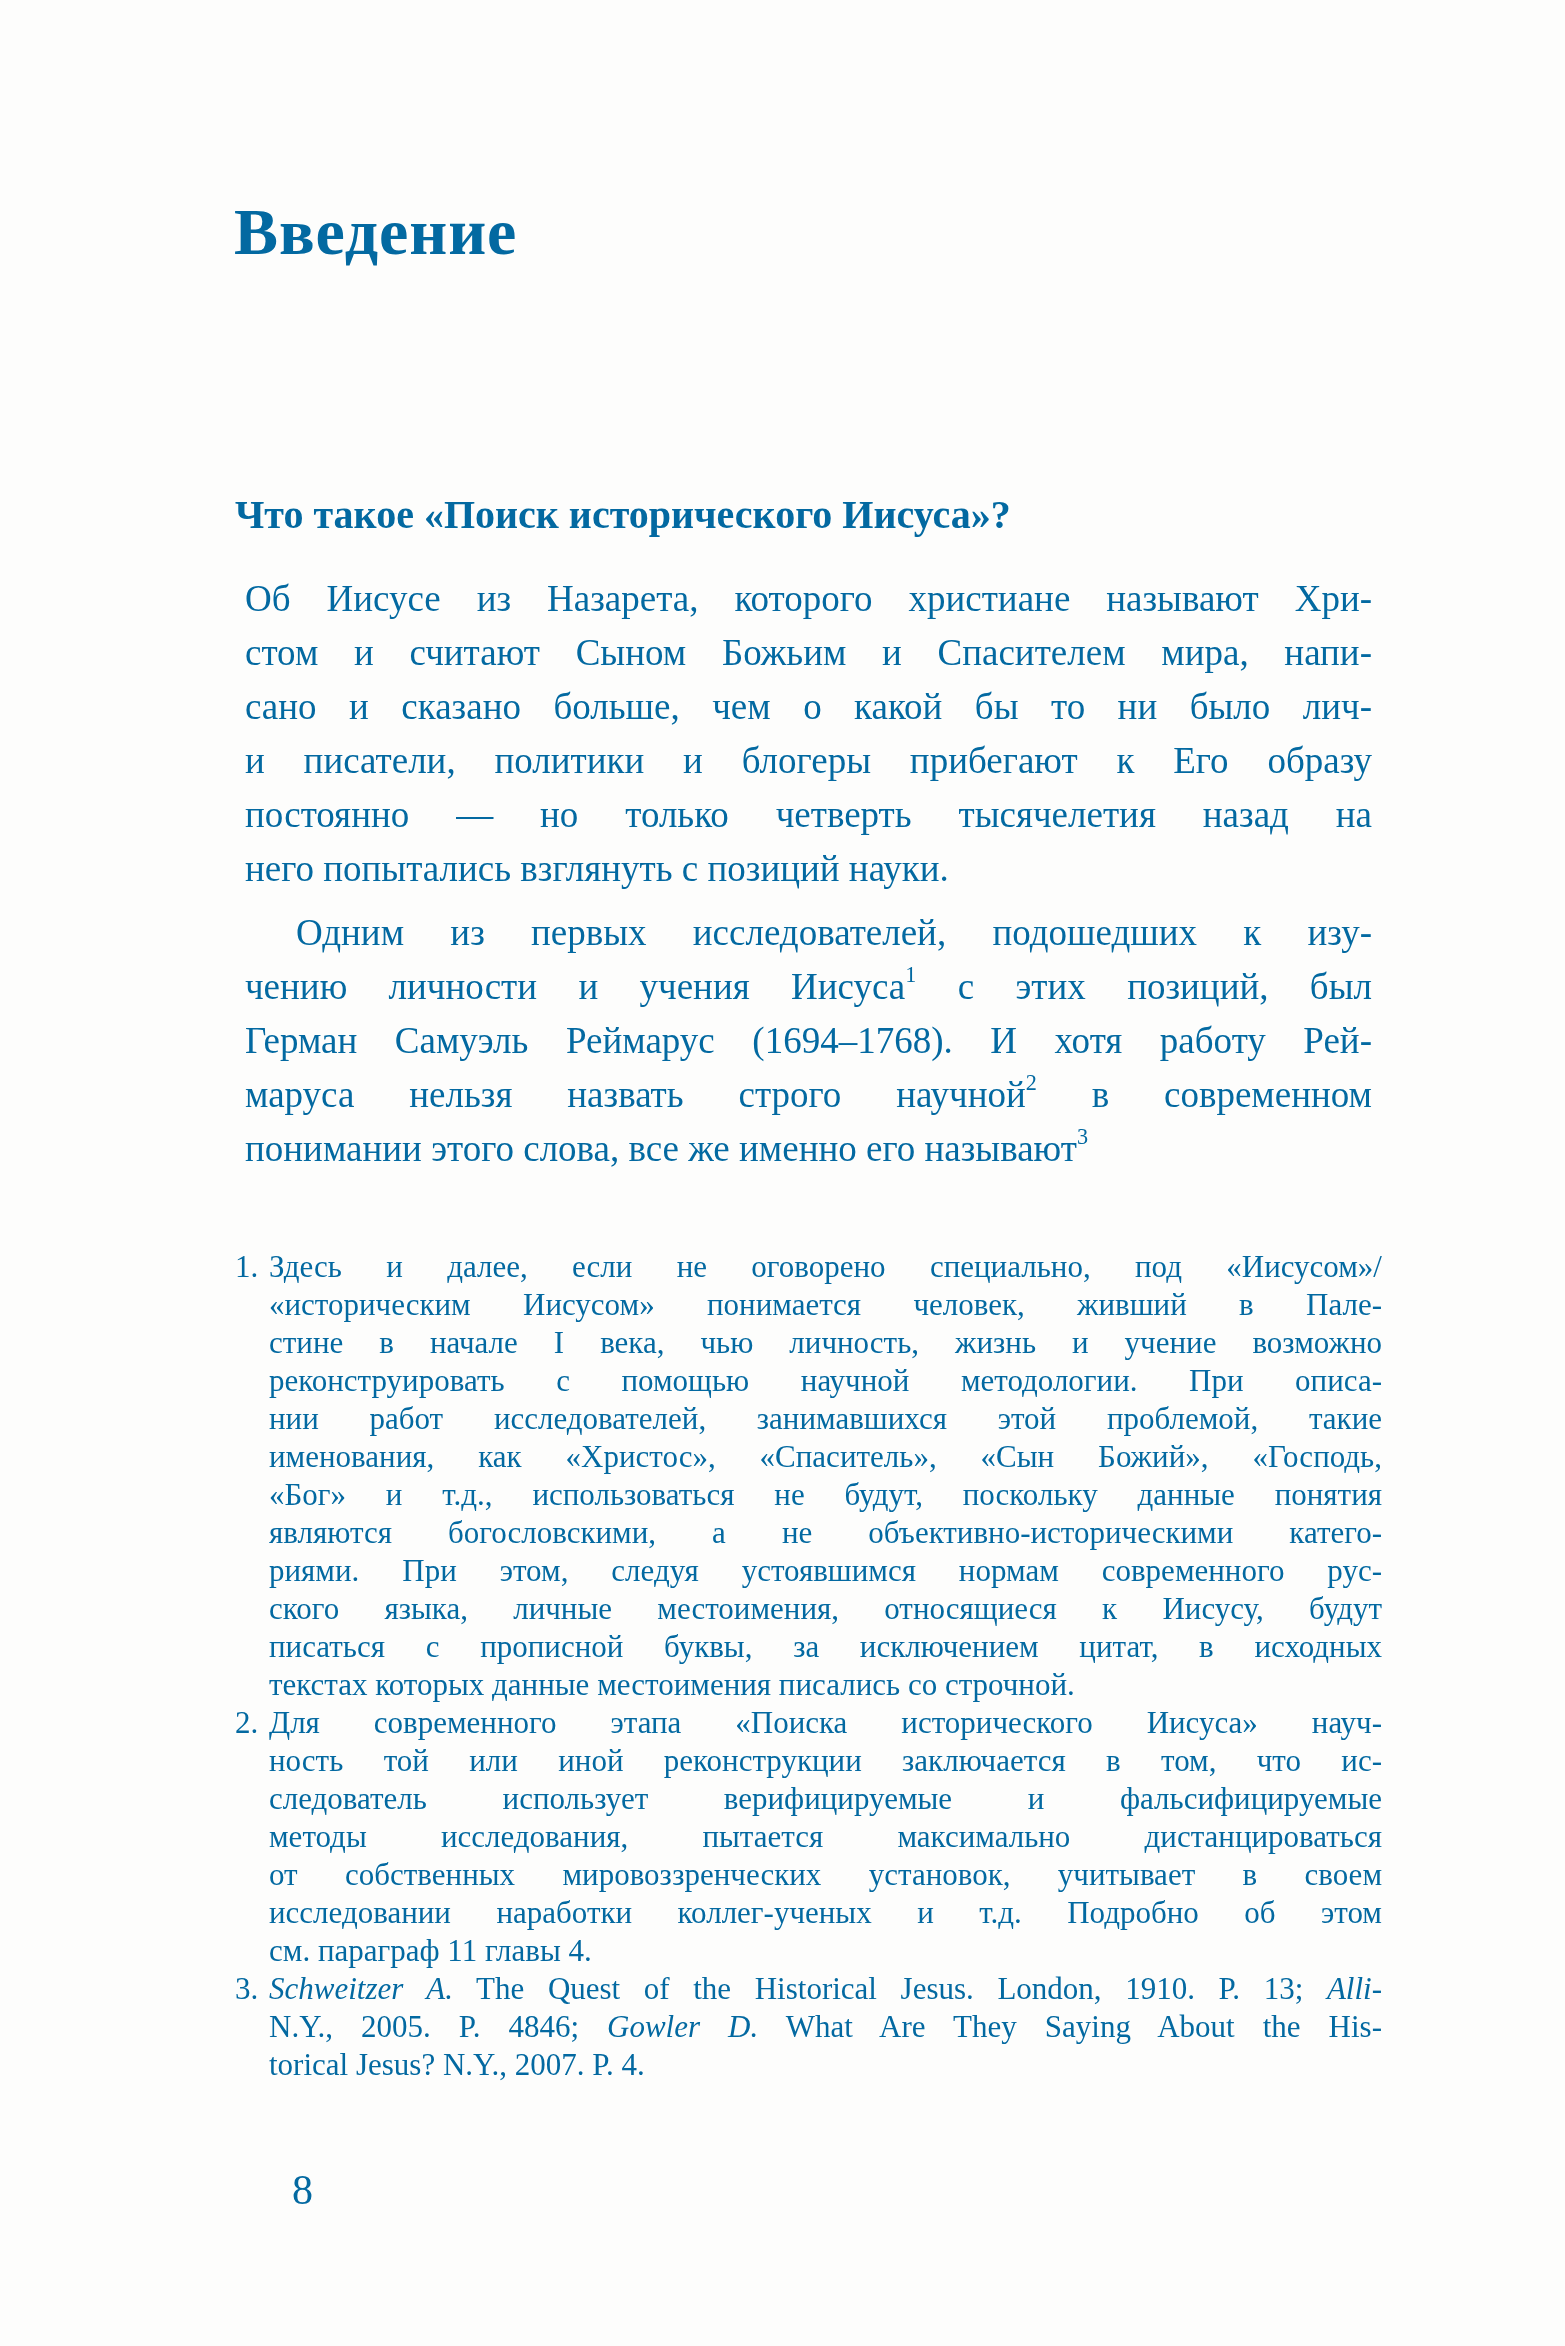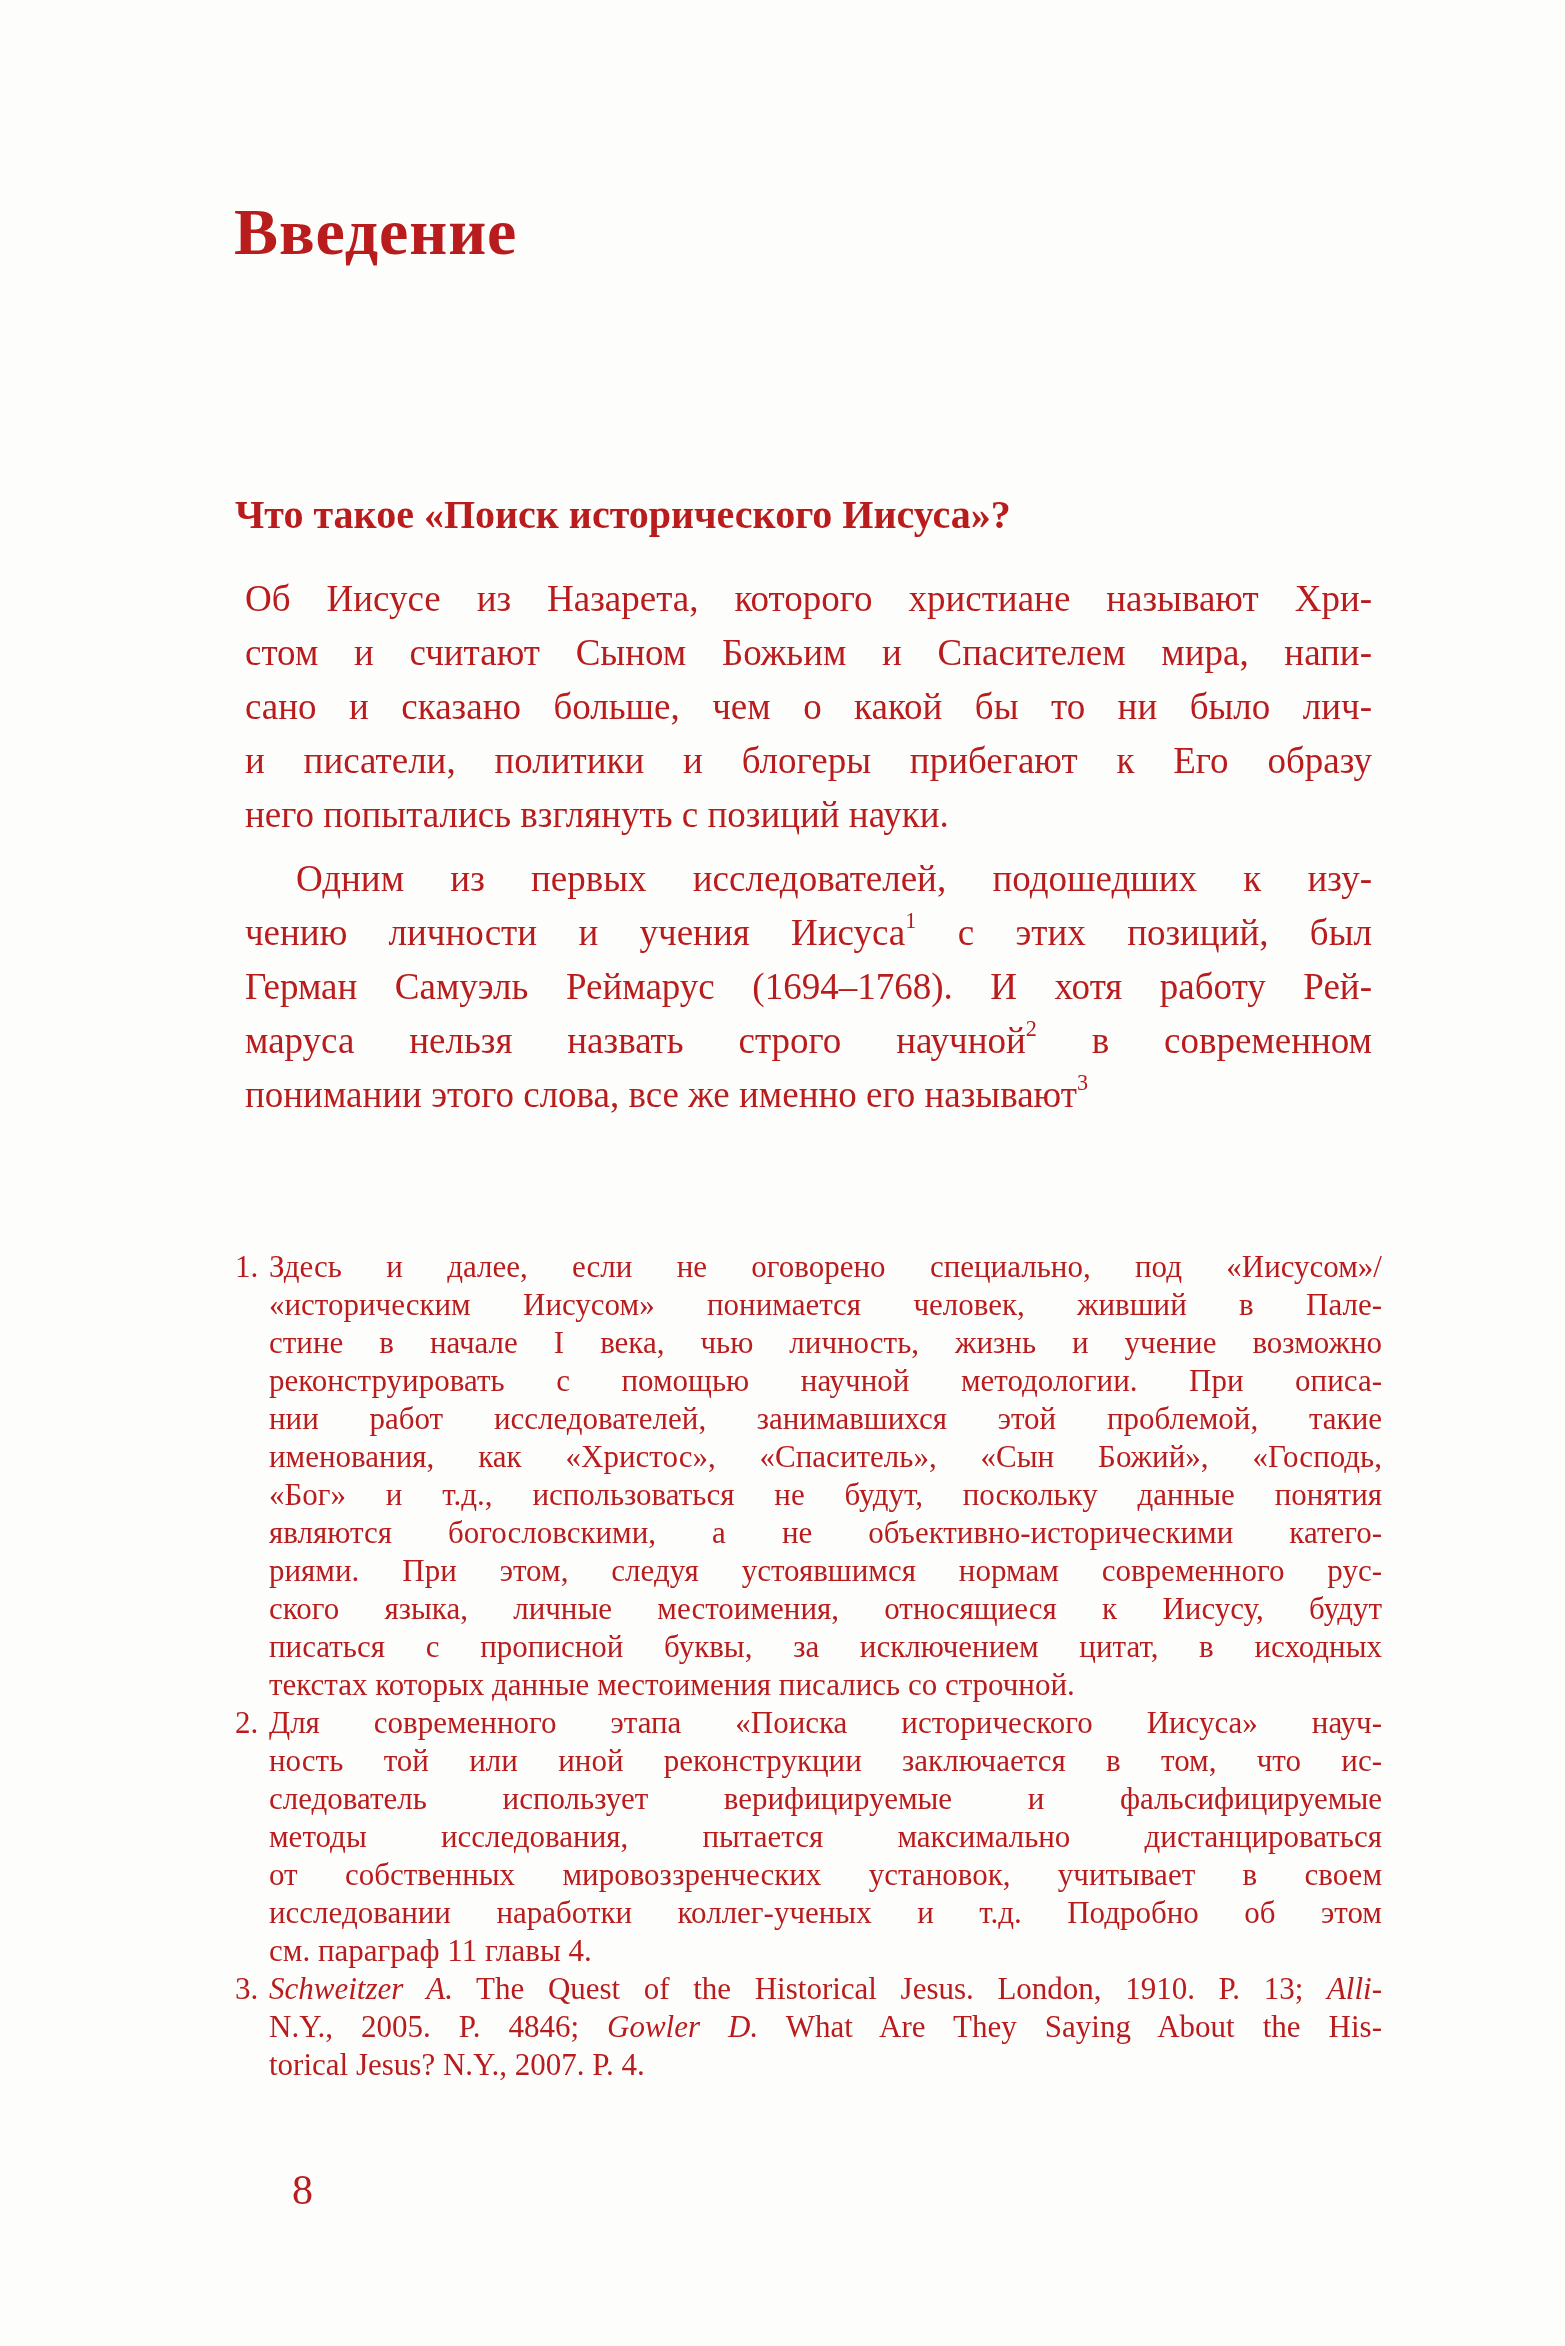--- a/index.html
+++ b/index.html
@@ -2,21 +2,21 @@
 <html style="font-size:15px"><head>
 <meta charset="utf-8">
 <style>
   html, body { margin: 0; padding: 0; background: #e8e8e8; }
   .page {
     position: relative;
     width: 1565px;
     height: 2347px;
     margin: 0 auto;
     background: #fdfdfc;
-    color: #b91c1c;
+    color: #0369a1;
     font-family: "Liberation Serif", "DejaVu Serif", serif;
     overflow: hidden;
   }
   .title {
     position: absolute;
     left: 234px;
     top: 199px;
     margin: 0;
     font-size: 66px;
     line-height: 66px;
@@ -86,20 +86,21 @@
 <div class="page">
   <h1 class="title">Введение</h1>
   <h2 class="heading">Что такое «Поиск исторического Иисуса»?</h2>
 
   <div class="body-text">
     <p>
         <span class="jline"><span>Об Иисусе из Назарета, которого христиане называют Хри-</span></span>
         <span class="jline"><span>стом и считают Сыном Божьим и Спасителем мира, напи-</span></span>
         <span class="jline"><span>сано и сказано больше, чем о какой бы то ни было лич-</span></span>
         <span class="jline"><span>и писатели, политики и блогеры прибегают к Его образу</span></span>
+        <span class="jline"><span>постоянно — но только четверть тысячелетия назад на</span></span>
         <span class="jline last"><span>него попытались взглянуть с позиций науки.</span></span>
       </p>
     <p>
         <span class="jline first-indent"><span>Одним из первых исследователей, подошедших к изу-</span></span>
         <span class="jline"><span>чению личности и учения Иисуса</span><sup>1</sup><span> с этих позиций, был</span></span>
         <span class="jline"><span>Герман Самуэль Реймарус (1694–1768). И хотя работу Рей-</span></span>
         <span class="jline"><span>маруса нельзя назвать строго научной</span><sup>2</sup><span> в современном</span></span>
         <span class="jline last"><span>понимании этого слова, все же именно его называют</span><sup>3</sup></span>
       </p>
   </div>

